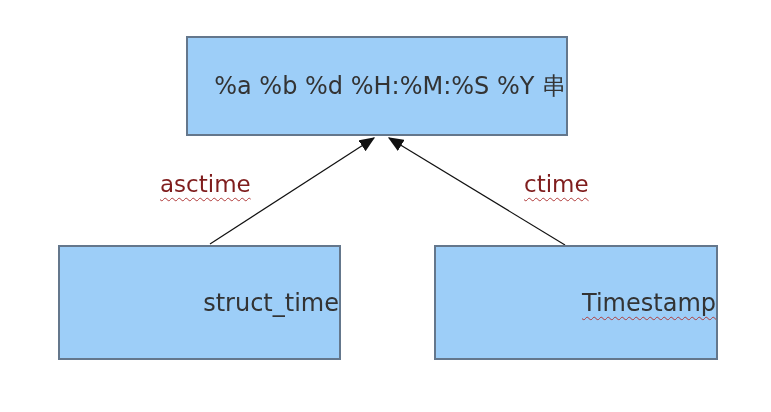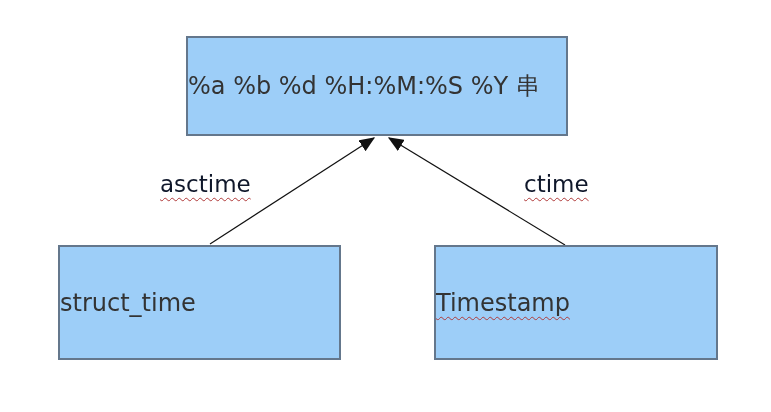--- a/index.html
+++ b/index.html
@@ -17,33 +17,33 @@
     width: 771px; height: 412px;
     pointer-events: none;
   }
   .node {
     position: absolute;
     background: #9DCEF8;
     border: 2px solid #64778C;
     box-sizing: border-box;
     display: flex;
     align-items: center;
-    justify-content: flex-start;
+    justify-content: flex-end;
     color: #333333;
     font-size: 24px;
     white-space: nowrap;
   }
   #node-format    { left: 186px; top: 36px;  width: 382px; height: 100px; }
   #node-struct    { left: 58px;  top: 245px; width: 283px; height: 115px; }
   #node-timestamp { left: 434px; top: 245px; width: 284px; height: 115px; }
   .edge-label {
     position: absolute;
     font-size: 23px;
     line-height: 1.1;
-    color: #0f172a;
+    color: #7f1d1d;
     white-space: nowrap;
   }
   #label-asctime { left: 160px; top: 172px; }
   #label-ctime   { left: 524px; top: 172px; }
   .squiggle {
     text-decoration-line: underline;
     text-decoration-style: wavy;
     text-decoration-color: #B03A3A;
     text-decoration-thickness: 1px;
     text-underline-offset: 5px;

